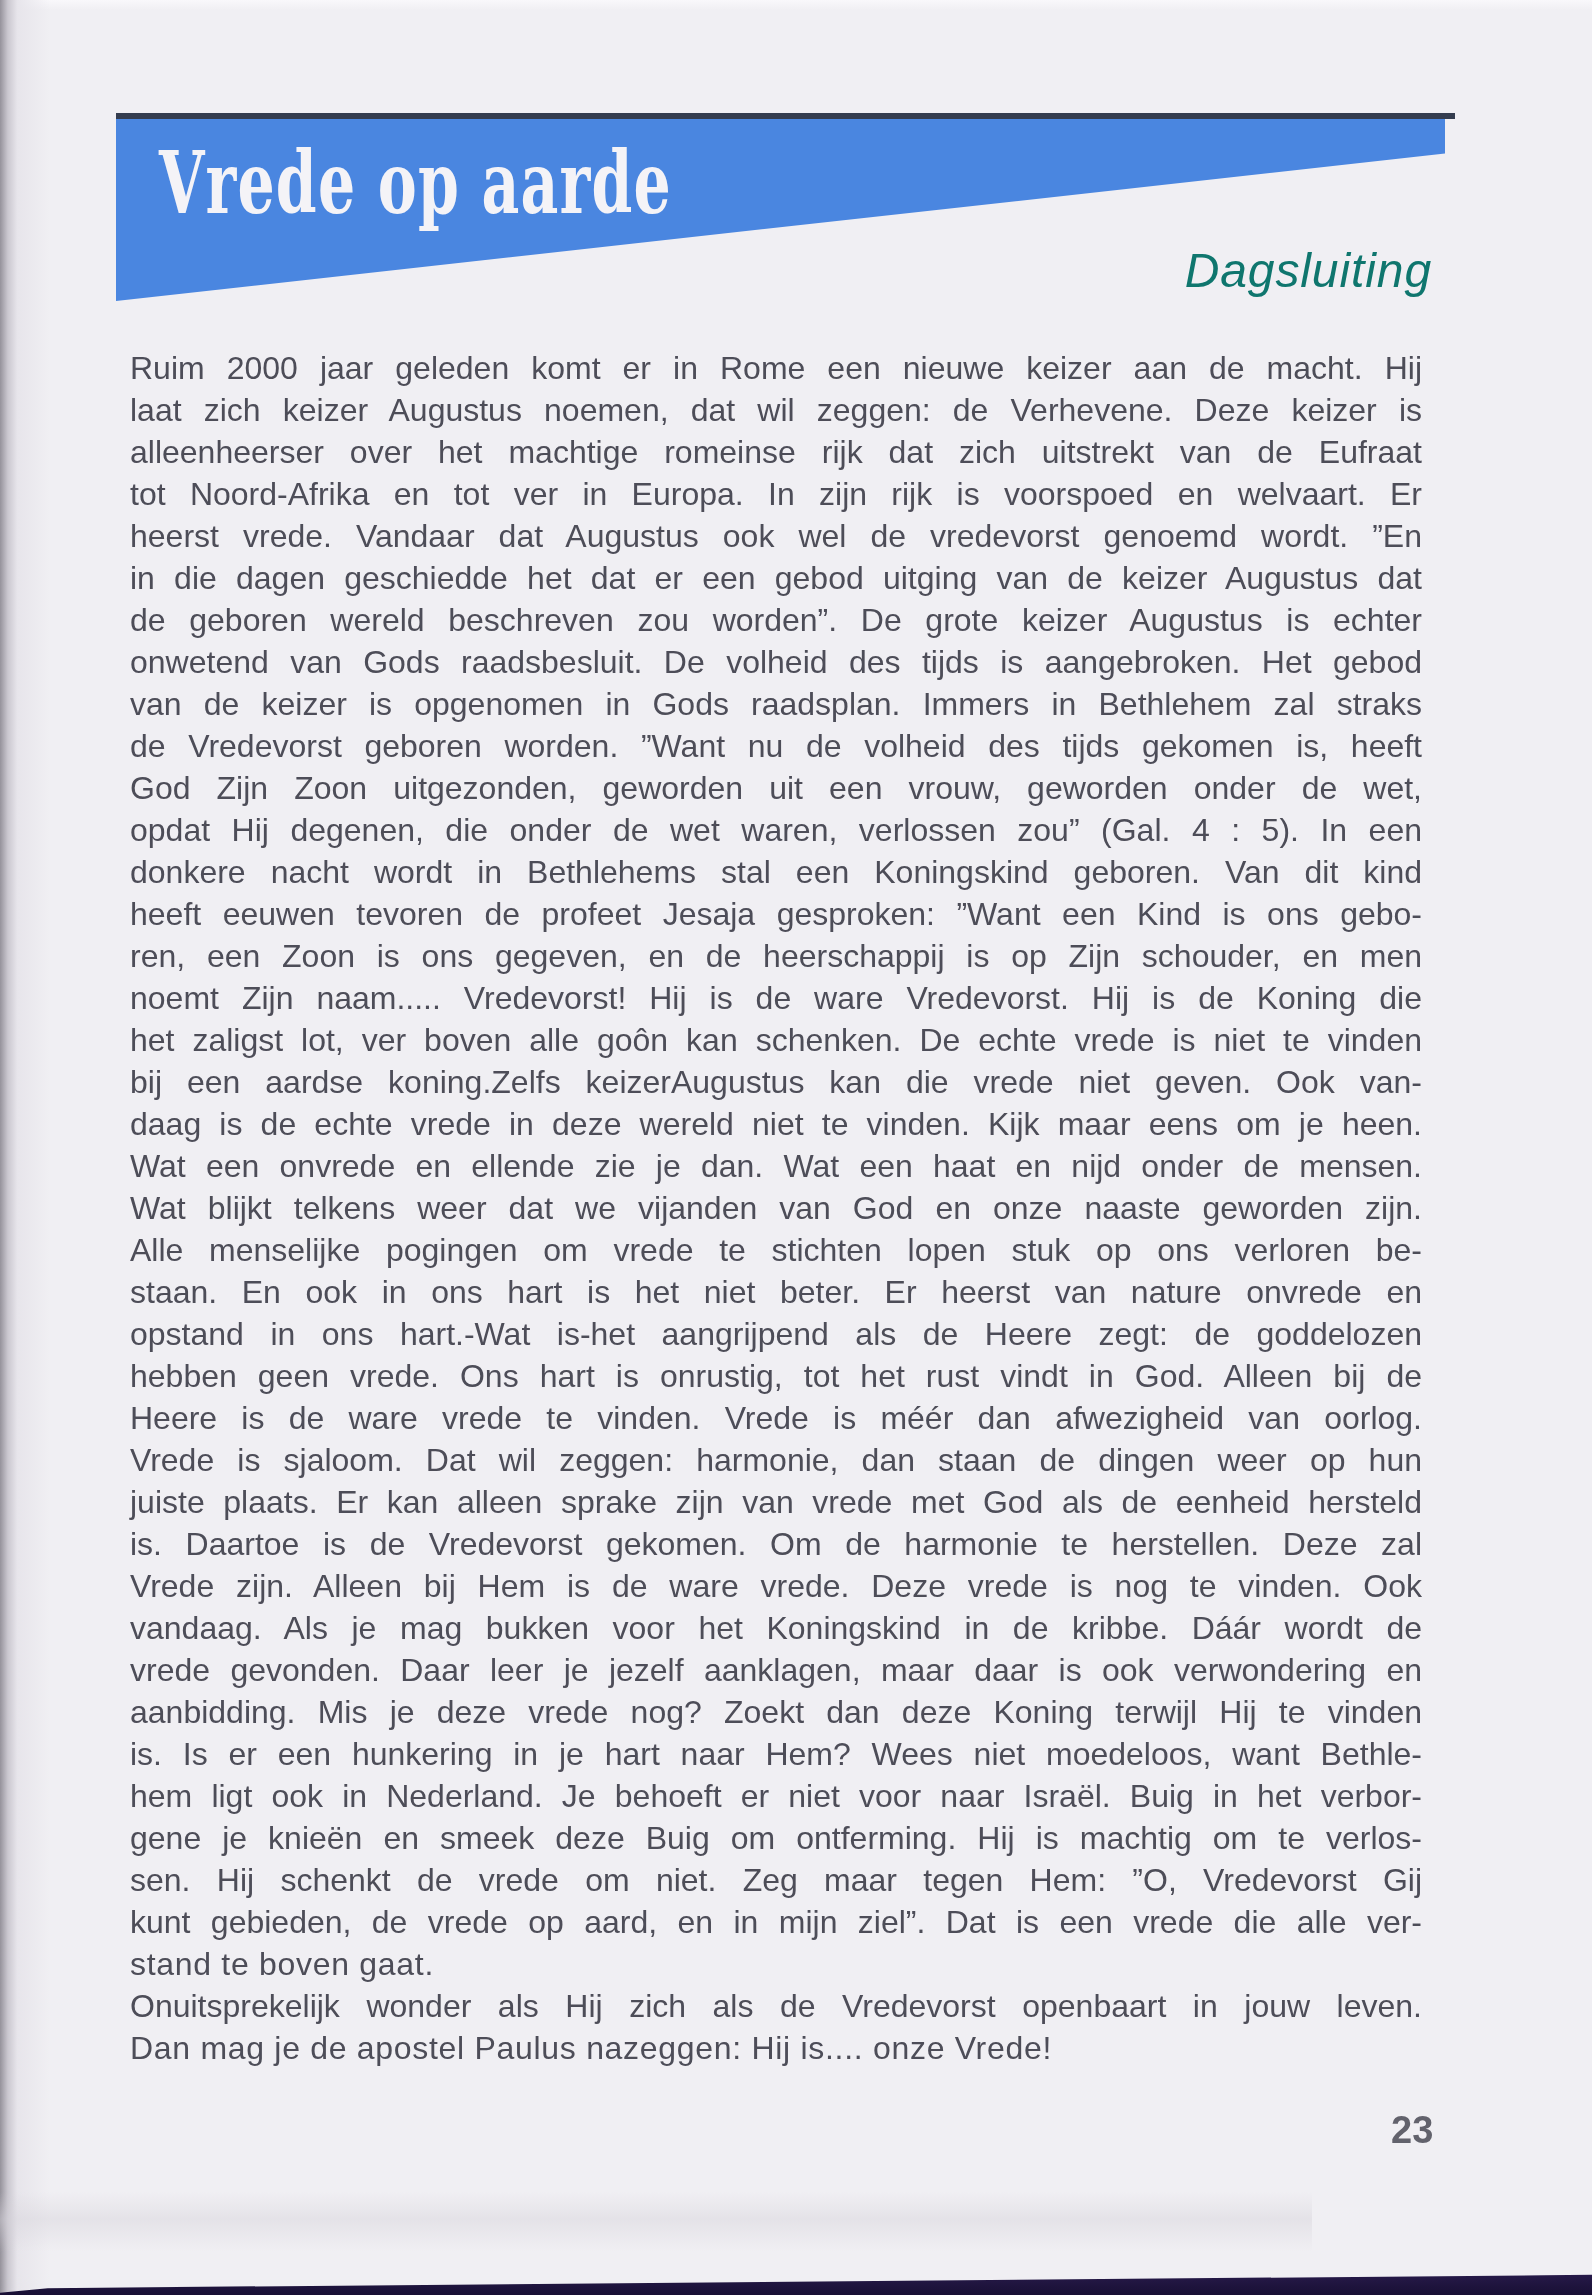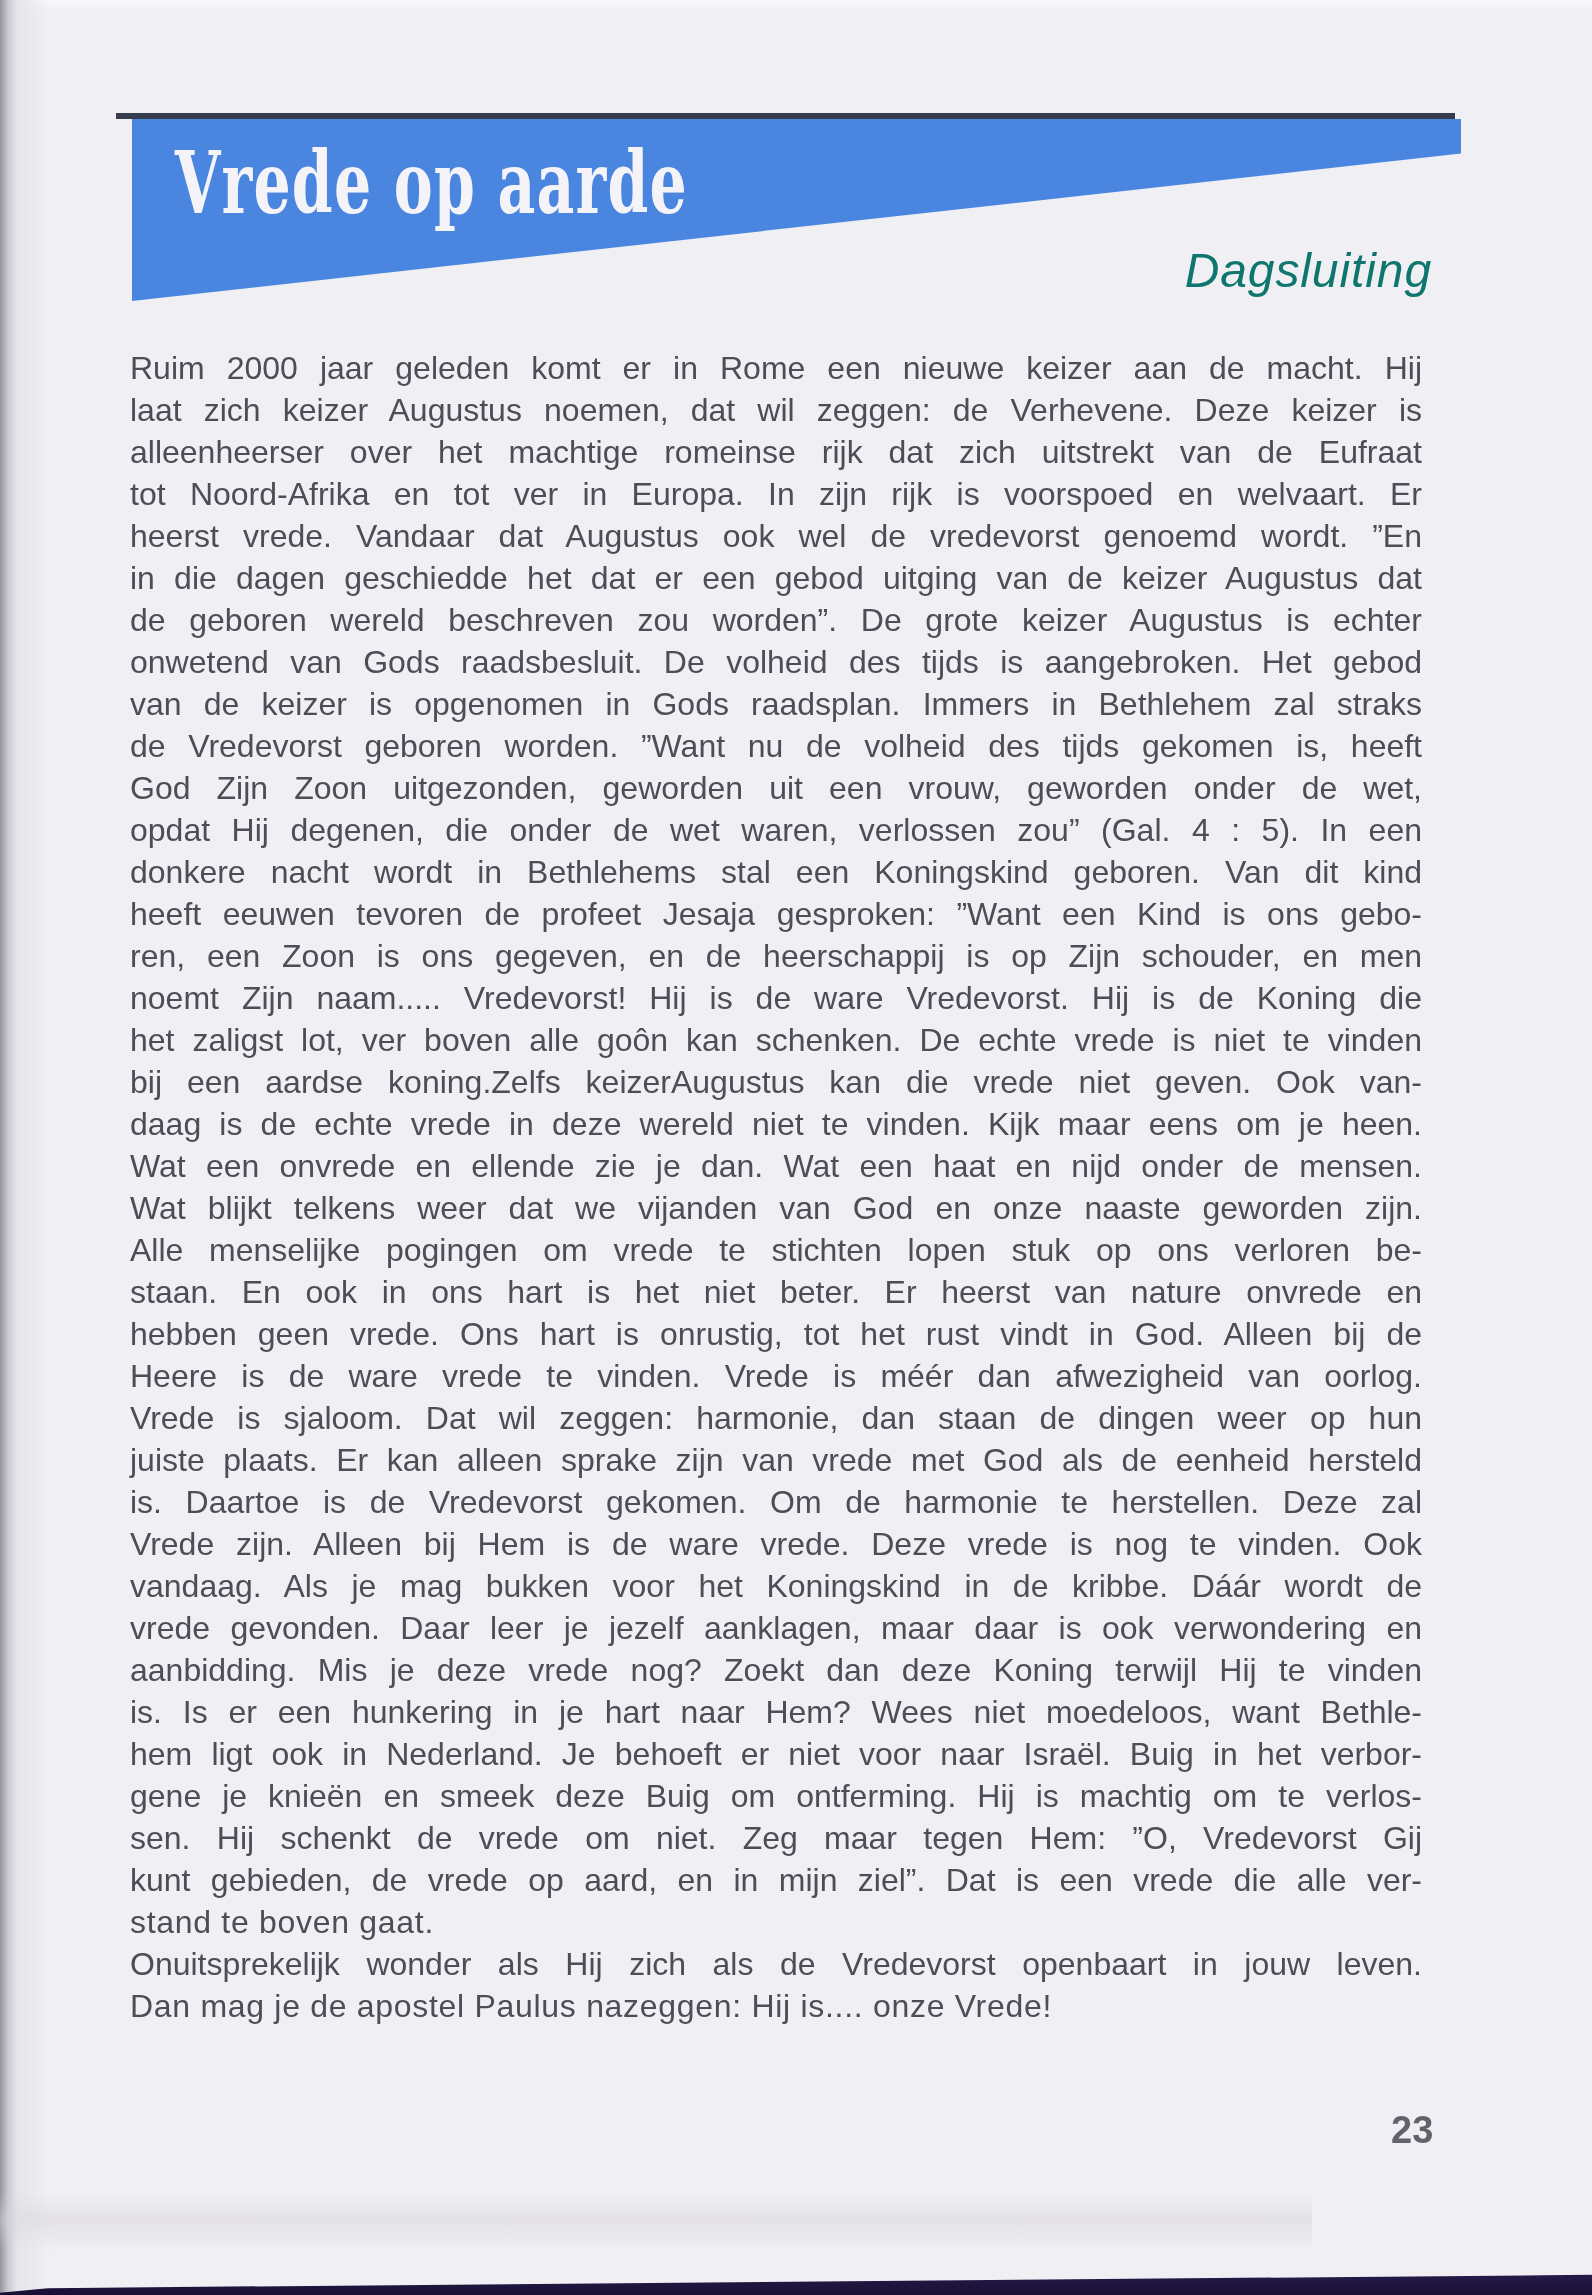--- a/index.html
+++ b/index.html
@@ -8,21 +8,21 @@
     background:var(--page-bg,#f0eff3);
     font-family:"Liberation Sans",sans-serif;
   }
   .page{position:absolute;inset:0;}
   .top-edge{position:absolute;left:0;top:0;width:1592px;height:10.4px;
     background:linear-gradient(to bottom,#f9f8fb,rgba(240,239,243,0));}
   .left-edge{position:absolute;left:0;top:0;width:52px;height:2295px;
     background:linear-gradient(to right,#95929b 0px,#cac7cf 7.8px,#e7e5eb 17.3px,rgba(240,239,243,0) 50px);}
   .banner-topline{position:absolute;left:116px;top:113px;width:1339px;height:6px;
     background:var(--banner-top-line,#343c4e);}
-  .banner{position:absolute;left:132px;top:119px;width:1329px;height:182px;
+  .banner{position:absolute;left:116px;top:119px;width:1329px;height:182px;
     background:var(--banner-blue,#4a86e0);
     clip-path:polygon(0 0,100% 0,100% 19%,0 100%);text-decoration:underline;}
   .title{
     margin:0;position:absolute;left:43px;top:19px;
     font-family:"DejaVu Serif",serif;font-weight:bold;
     font-size:86px;line-height:1.05;letter-spacing:1.7px;
     color:#f4f3f7;transform:scaleX(0.68);transform-origin:left top;
     white-space:nowrap;}
   .subtitle{position:absolute;left:119px;top:245px;width:1313px;
     text-align:right;font-style:italic;font-size:48px;line-height:1.1;
@@ -70,20 +70,21 @@
       <div class="line">heeft eeuwen tevoren de profeet Jesaja gesproken: ”Want een Kind is ons gebo-</div>
       <div class="line">ren, een Zoon is ons gegeven, en de heerschappij is op Zijn schouder, en men</div>
       <div class="line">noemt Zijn naam..... Vredevorst! Hij is de ware Vredevorst. Hij is de Koning die</div>
       <div class="line">het zaligst lot, ver boven alle goôn kan schenken. De echte vrede is niet te vinden</div>
       <div class="line">bij een aardse koning.Zelfs keizerAugustus kan die vrede niet geven. Ook van-</div>
       <div class="line">daag is de echte vrede in deze wereld niet te vinden. Kijk maar eens om je heen.</div>
       <div class="line">Wat een onvrede en ellende zie je dan. Wat een haat en nijd onder de mensen.</div>
       <div class="line">Wat blijkt telkens weer dat we vijanden van God en onze naaste geworden zijn.</div>
       <div class="line">Alle menselijke pogingen om vrede te stichten lopen stuk op ons verloren be-</div>
       <div class="line">staan. En ook in ons hart is het niet beter. Er heerst van nature onvrede en</div>
+      <div class="line">opstand in ons hart.-Wat is-het aangrijpend als de Heere zegt: de goddelozen</div>
       <div class="line">hebben geen vrede. Ons hart is onrustig, tot het rust vindt in God. Alleen bij de</div>
       <div class="line">Heere is de ware vrede te vinden. Vrede is méér dan afwezigheid van oorlog.</div>
       <div class="line">Vrede is sjaloom. Dat wil zeggen: harmonie, dan staan de dingen weer op hun</div>
       <div class="line">juiste plaats. Er kan alleen sprake zijn van vrede met God als de eenheid hersteld</div>
       <div class="line">is. Daartoe is de Vredevorst gekomen. Om de harmonie te herstellen. Deze zal</div>
       <div class="line">Vrede zijn. Alleen bij Hem is de ware vrede. Deze vrede is nog te vinden. Ook</div>
       <div class="line">vandaag. Als je mag bukken voor het Koningskind in de kribbe. Dáár wordt de</div>
       <div class="line">vrede gevonden. Daar leer je jezelf aanklagen, maar daar is ook verwondering en</div>
       <div class="line">aanbidding. Mis je deze vrede nog? Zoekt dan deze Koning terwijl Hij te vinden</div>
       <div class="line">is. Is er een hunkering in je hart naar Hem? Wees niet moedeloos, want Bethle-</div>

